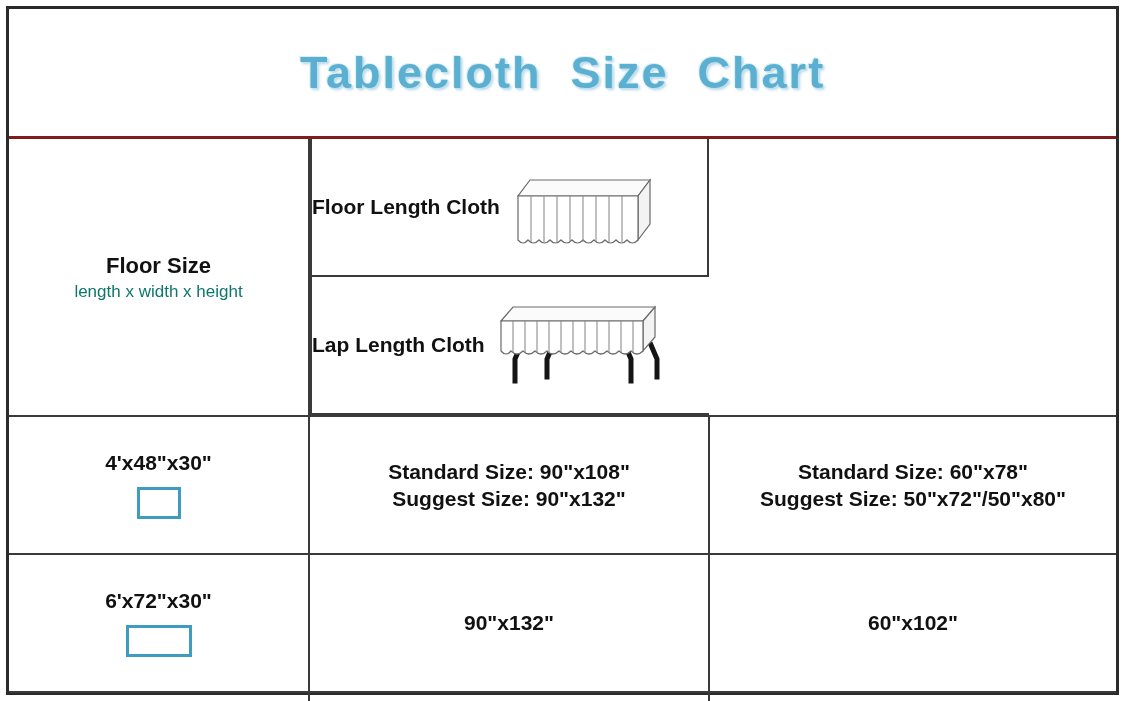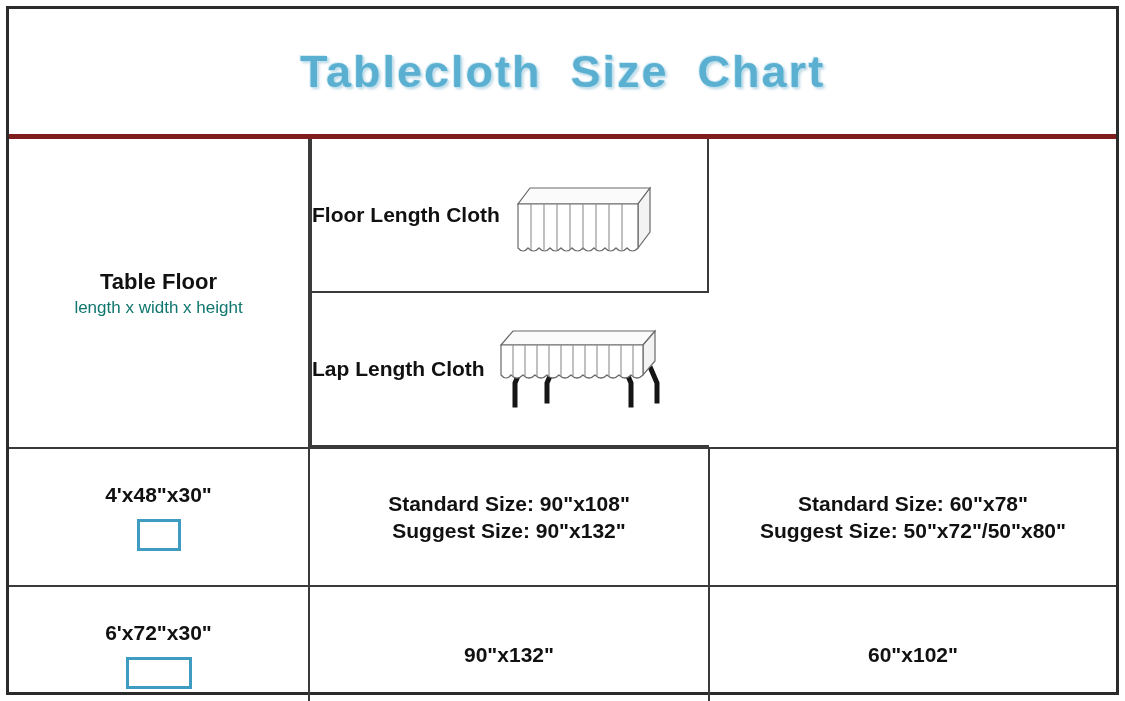--- a/index.html
+++ b/index.html
@@ -24,21 +24,21 @@
     box-sizing: border-box;
     background: #ffffff;
   }
 
   
   .title-band {
     height: 130px;
     display: flex;
     align-items: center;
     justify-content: center;
-    border-bottom: 5px solid #7f1d1d;
+    border-bottom: 3px solid #7f1d1d;
     box-sizing: border-box;
   }
   .chart-title {
     font-size: 45px;
     font-weight: bold;
     letter-spacing: 2px;
     color: #5BAFD0;
     text-shadow:
        1px 1px 0 #bfe2ef,
       -1px -1px 0 #d8eef6,
@@ -60,21 +60,21 @@
   }
   .size-table tr td:first-child { border-left: none; }
   .size-table tr td:last-child  { border-right: none; }
   .size-table tr:last-child td  { border-bottom: none; }
   .size-table tr:first-child td { border-top: none; }
 
   .col-a { width: 300px; }
   .col-b { width: 400px; }
   .col-c { width: 407px; }
 
-  .head-row td { height: 154px; }
+  .head-row td { height: 138px; }
   .data-row td { height: 138px; }
 
   
   .head-a {
     text-align: center;
     line-height: 1.25;
   }
   .head-title {
     font-size: 22px;
     font-weight: bold;
@@ -152,21 +152,21 @@
   <table class="size-table">
     <colgroup>
       <col class="col-a">
         <col class="col-b">
         <col class="col-c">
     </colgroup>
     <tbody>
 
       <tr class="head-row">
         <td class="head-a">
-          <span class="head-title">Table Floor</span>
+          <span class="head-title">Floor Size</span>
           <span class="head-sub">length x width x height</span>
         </td>
 
         <td class="head-cloth">
           <span class="cloth-label">Floor Length Cloth</span>
           <span class="cloth-art">
             <svg width="160" height="86" viewBox="0 0 160 86">
 
               <polygon points="26,18 146,18 134,34 14,34" fill="#fbfbfb" stroke="#6a6a6a" stroke-width="1.2"></polygon>
 

